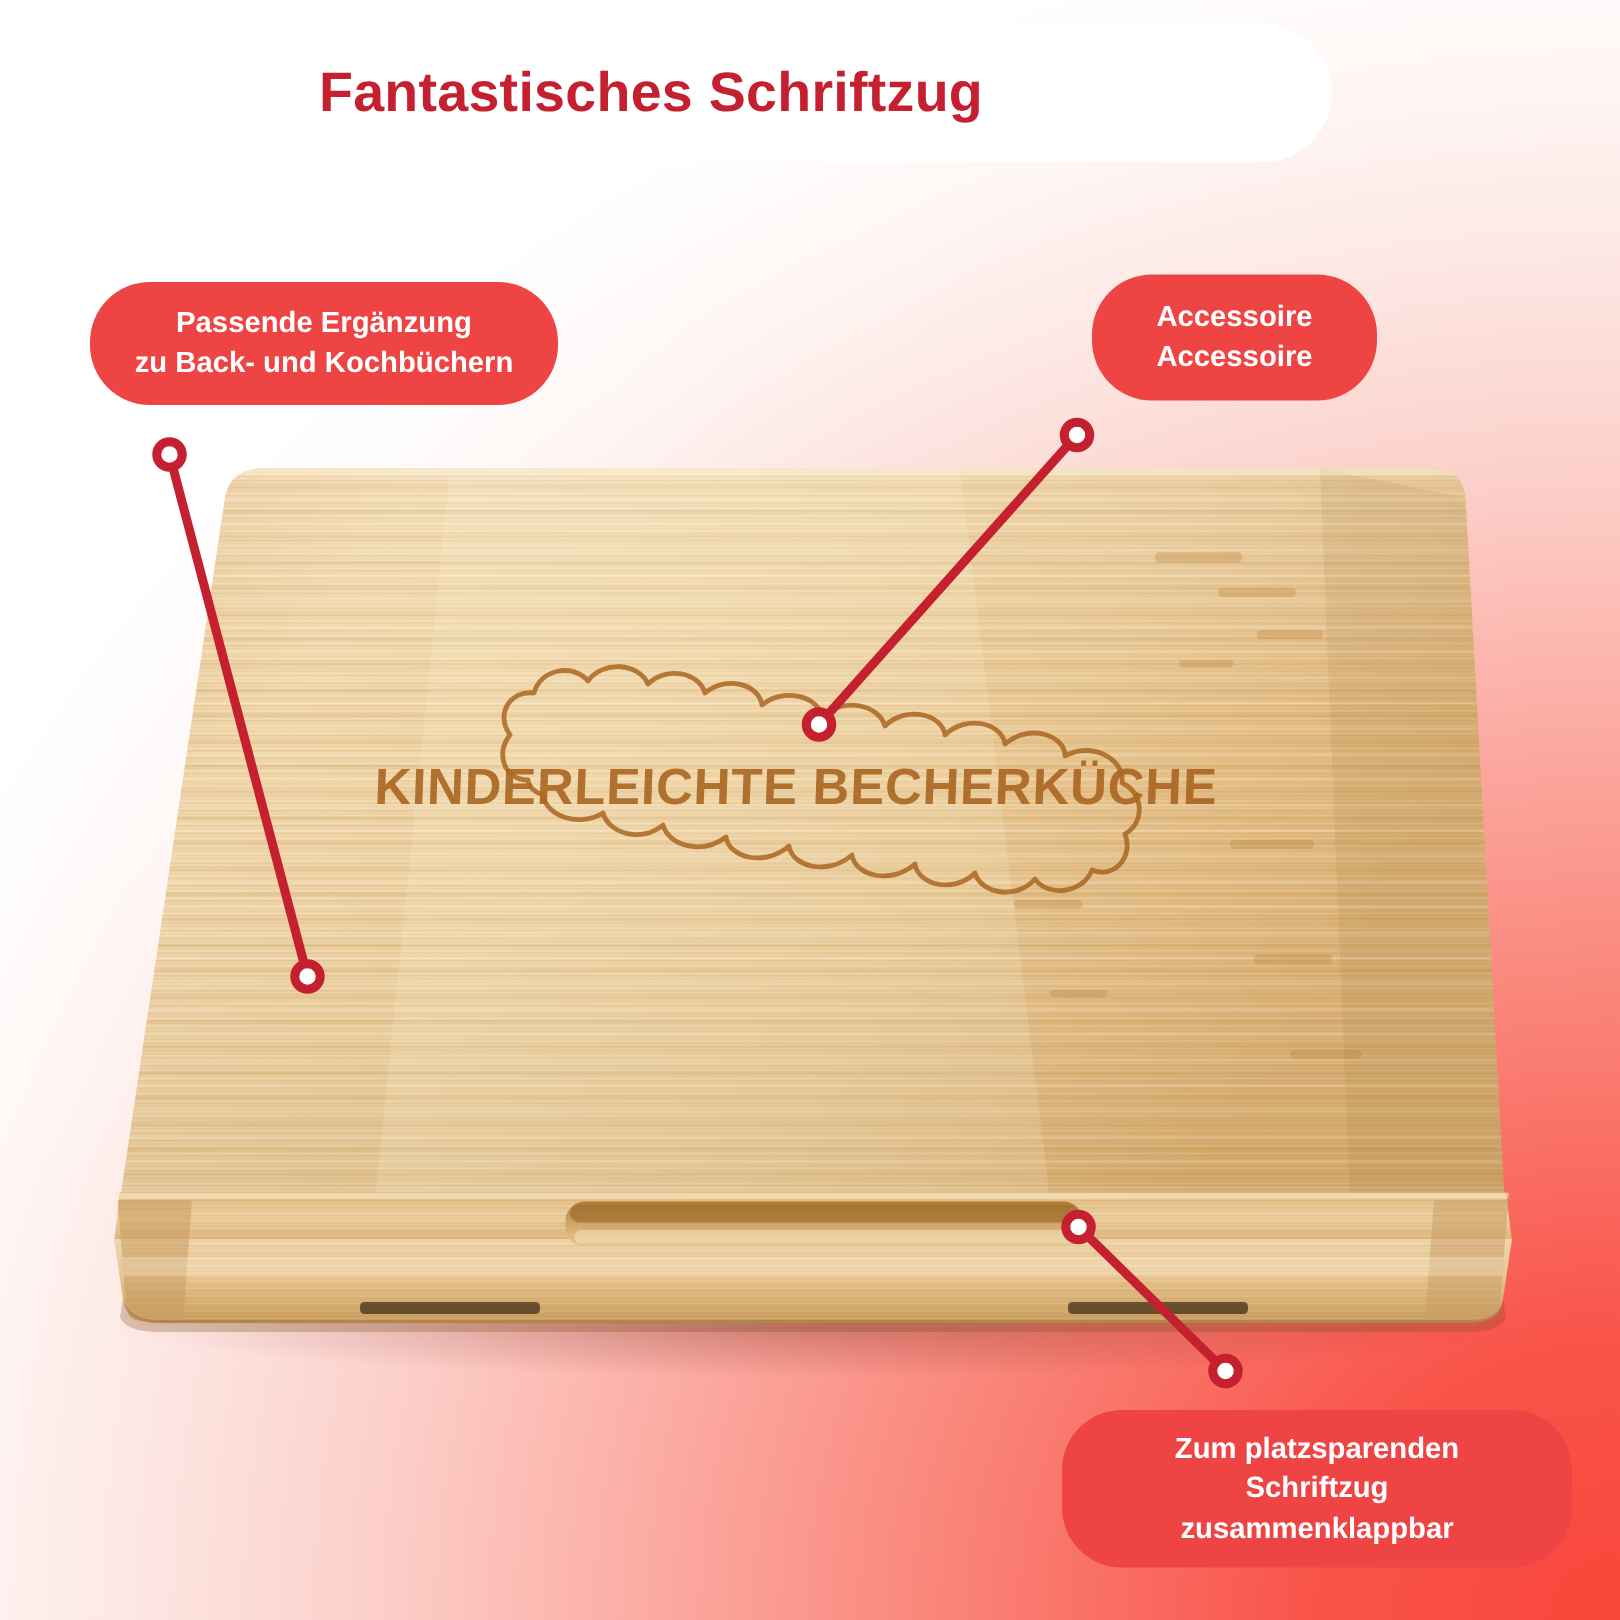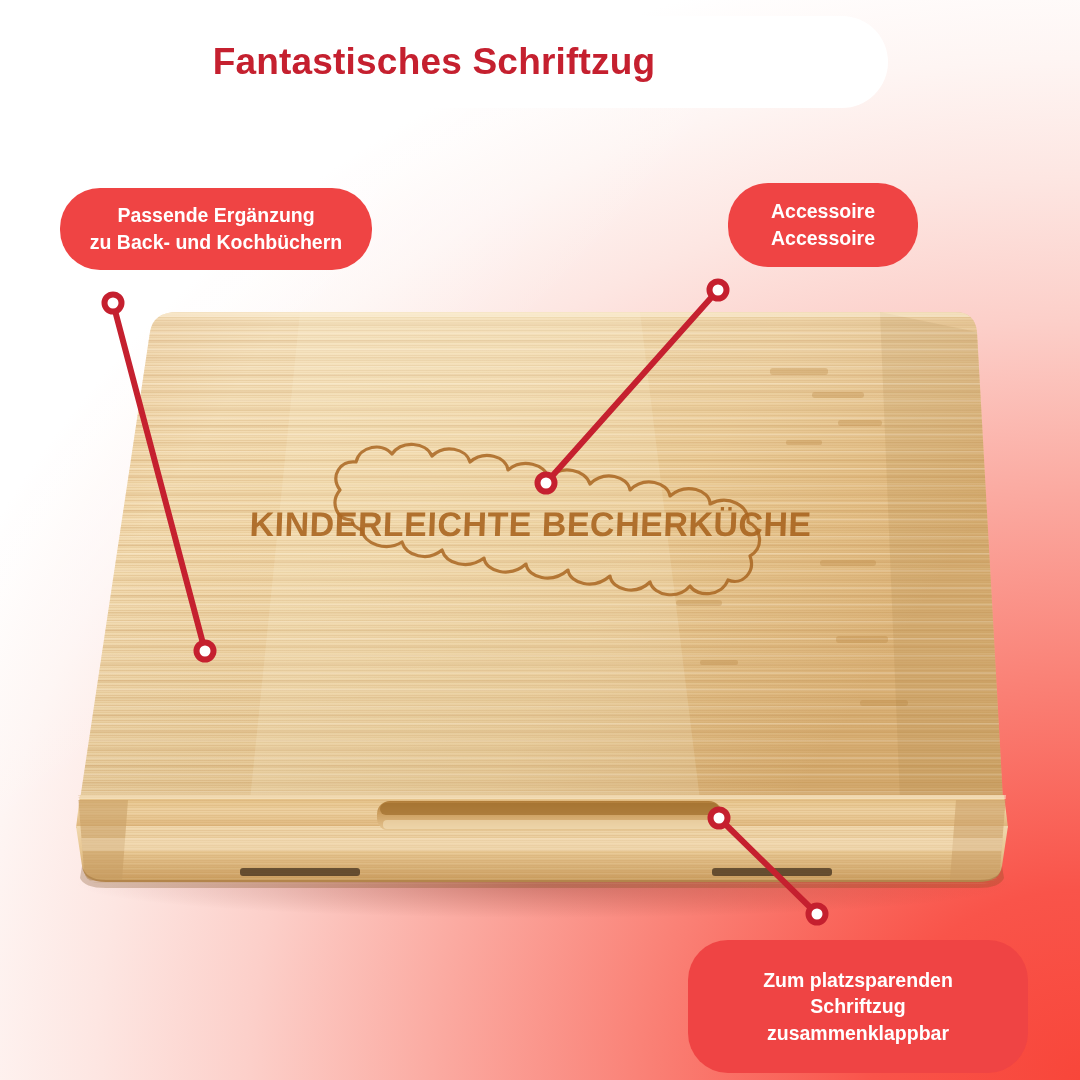--- a/index.html
+++ b/index.html
@@ -111,24 +111,24 @@
     width: 312px;
     height: 82px;
   }
   #callout-right {
     left: 728px;
     top: 183px;
     width: 190px;
     height: 84px;
   }
   #callout-bottom {
-    left: 688px;
+    left: 708px;
     top: 940px;
     width: 340px;
-    height: 133px;
+    height: 105px;
   }
 
   
   .leaders {
     position: absolute;
     inset: 0;
     pointer-events: none;
   }
 </style>
 </head>

